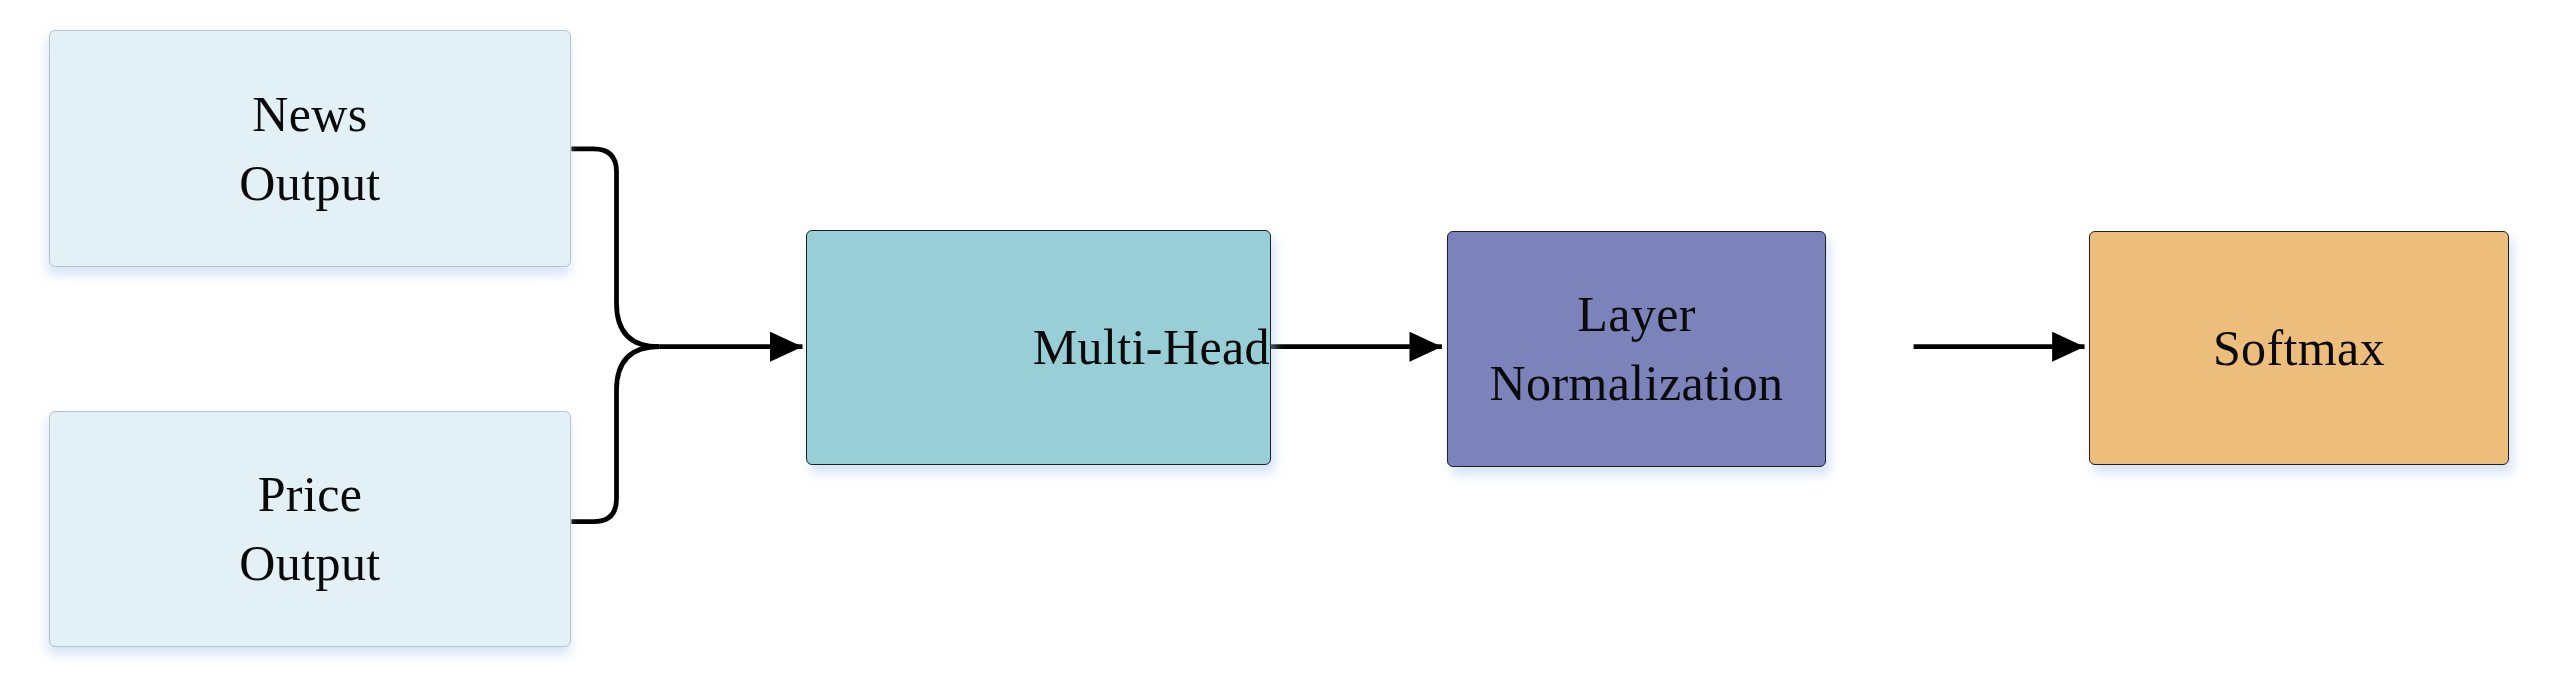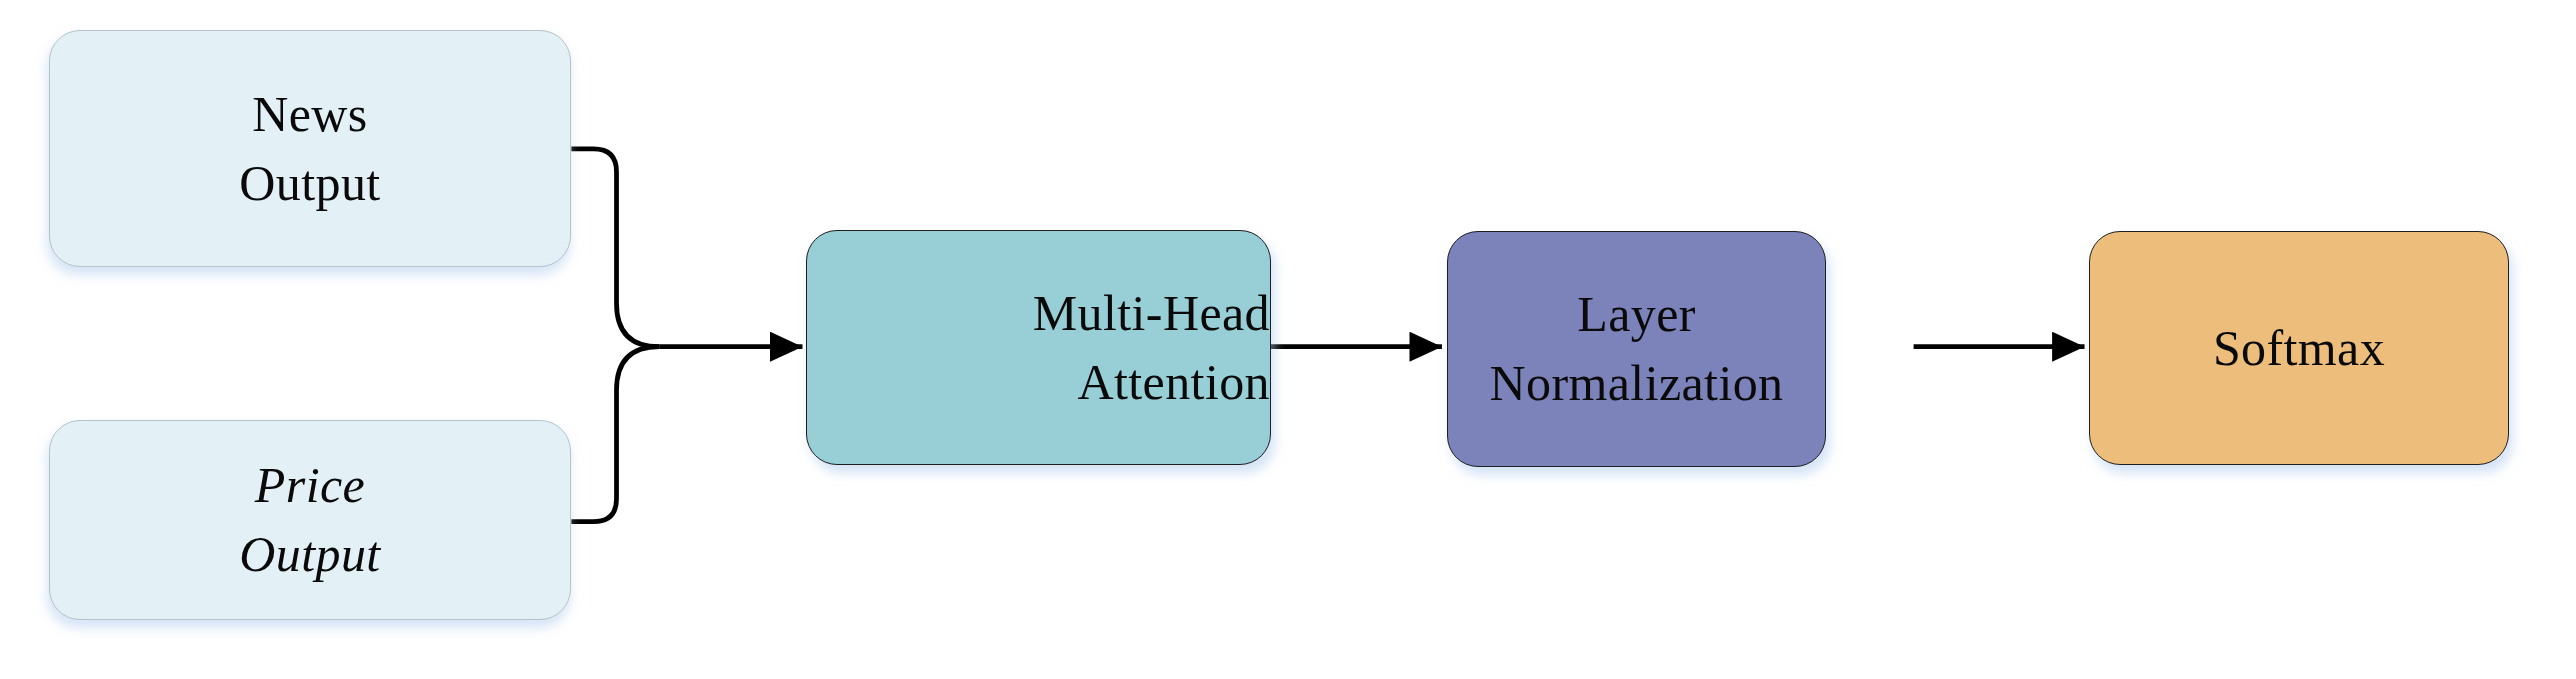--- a/index.html
+++ b/index.html
@@ -26,40 +26,40 @@
   .node {
     position: absolute;
     box-sizing: border-box;
     display: flex;
     flex-direction: column;
     align-items: center;
     justify-content: center;
     text-align: center;
     border-style: solid;
     border-width: 1.6px;
-    border-radius: 31px;
+    border-radius: 6px;
     color: #0a0a0a;
     font-size: 50px;
     line-height: 69px;
     letter-spacing: 0.4px;
   }
   .node.source {
     border-width: 1.6px;
     box-shadow: -1.6px 7.1px 11px rgba(176, 204, 238, 0.5);
   }
   .node.process {
     box-shadow: 4px 7.1px 11px rgba(176, 204, 238, 0.55);
   }
   .node .line {
     display: block;
     white-space: nowrap;
   }
   
   #node-news-output      { left: 49px;   top: 30px;  width: 522px; height: 237px; }
-  #node-price-output     { left: 49px;   top: 420px; width: 522px; height: 200px; font-style: italic; }
+  #node-price-output     { left: 49px;   top: 411px; width: 522px; height: 236px; }
   #node-multi-head-attn  { left: 806px; top: 230px; width: 465px; height: 235px; align-items: flex-end; }
   #node-layer-norm       { left: 1447px; top: 231px; width: 379px; height: 236px; }
   #node-softmax          { left: 2089px; top: 231px; width: 420px; height: 234px; }
 </style>
 </head>
 <body>
 
 <div class="canvas">
 
   <svg class="connector-layer" viewBox="0 0 3255 859" xmlns="http://www.w3.org/2000/svg" aria-hidden="true">
@@ -85,21 +85,20 @@
     <span class="line">Output</span>
   </div>
 
   <div class="node source" id="node-price-output" style="background-color: rgb(227, 241, 247); border-color: rgb(180, 194, 202); color: rgb(10, 10, 10);">
     <span class="line">Price</span>
     <span class="line">Output</span>
   </div>
 
   <div class="node process" id="node-multi-head-attn" style="background-color: rgb(152, 206, 213); border-color: rgb(31, 31, 31); color: rgb(10, 10, 10);">
     <span class="line">Multi-Head</span>
-    <span class="line">Attention</span>
   </div>
 
   <div class="node process" id="node-layer-norm" style="background-color: rgb(124, 131, 186); border-color: rgb(31, 31, 31); color: rgb(10, 10, 10);">
     <span class="line">Layer</span>
     <span class="line">Normalization</span>
   </div>
 
   <div class="node process" id="node-softmax" style="background-color: rgb(237, 189, 124); border-color: rgb(31, 31, 31); color: rgb(10, 10, 10);">
     <span class="line">Softmax</span>
   </div>

